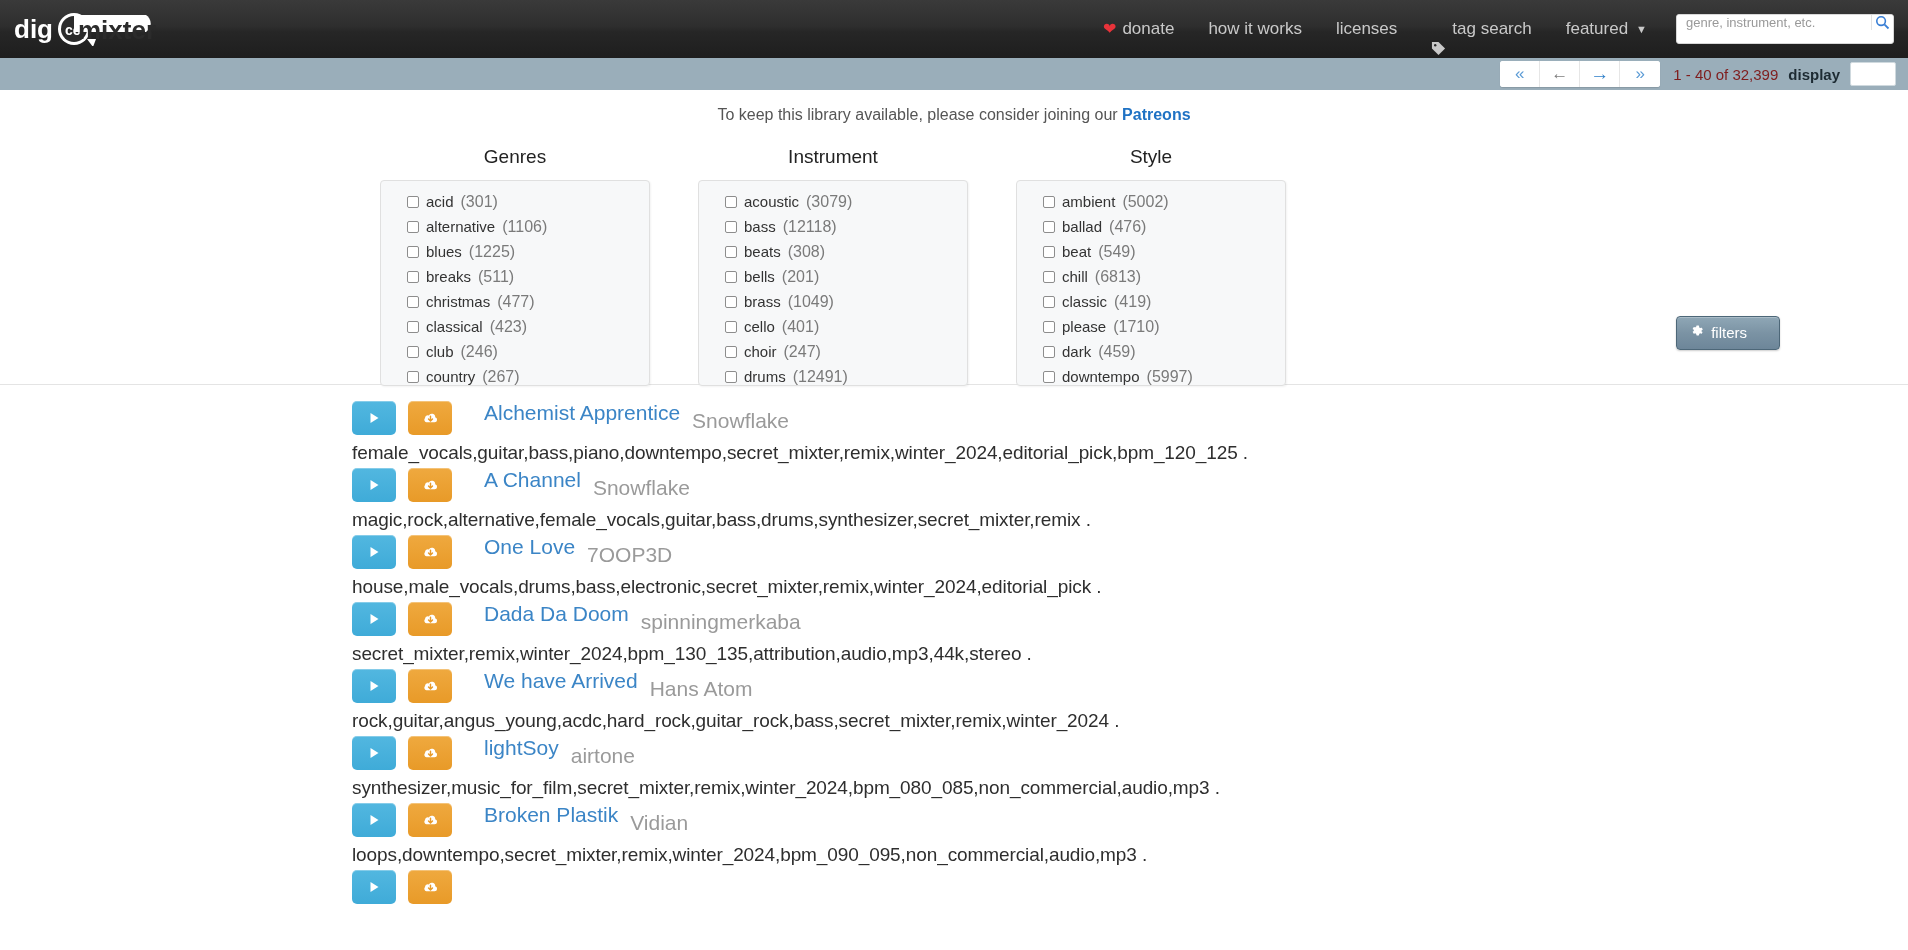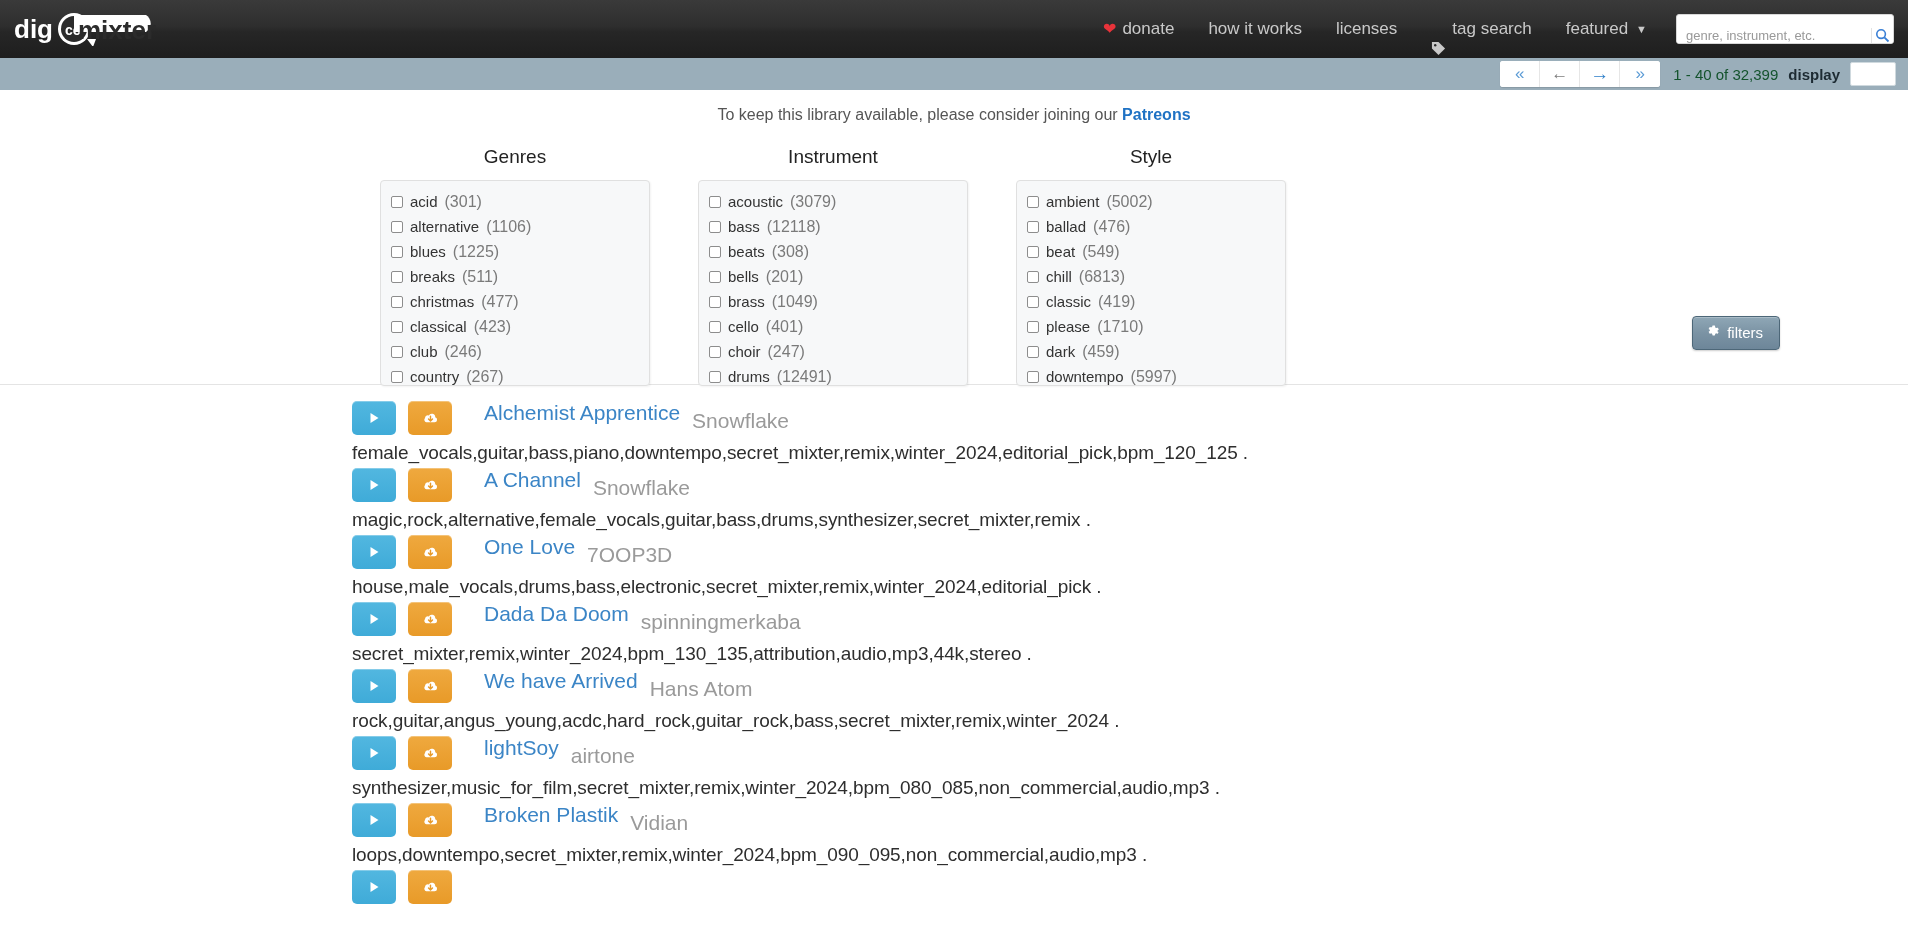--- a/index.html
+++ b/index.html
@@ -33,21 +33,21 @@
     white-space: nowrap;
     display: flex; align-items: center; gap: 6px;
     cursor: pointer;
     text-decoration: none;
   }
   .heart-icon { color: #e8333a; font-size: 16px; line-height: 1; }
   .tag-icon { display:inline-block; width: 15px; height: 15px; }
   .caret { font-size: 11px; margin-left: 2px; }
 
   .searchwrap {
-    display: flex; align-items: flex-end;
+    display: flex; align-items: flex-start;
     background: #fff;
     border: 1px solid #d8d8d8;
     border-radius: 3px;
     height: 30px;
     width: 218px;
     margin-left: 12px;
     overflow: hidden;
   }
   .searchwrap input {
     border: 0; outline: 0;
@@ -96,21 +96,21 @@
     background: #fff;
   }
   .pager-btn:last-child { border-right: 0; }
   .pager-btn.dim { color: #7d7d7d; }
   .pager-btn.arrow { color: #2e7fc9; font-size: 19px; }
   .pager-info {
     font-size: 15px; color: #2b3e47;
     display: flex; align-items: center; gap: 10px;
     padding-right: 12px;
   }
-  .pager-info .count { color: #14532d; }
+  .pager-info .count { color: #7f1d1d; }
   .pager-info .display-label { font-weight: bold; color: #1d2b33; }
   .display-box {
     width: 46px; height: 24px;
     background: #fff;
     border: 1px solid #cfd9de;
     border-radius: 2px;
   }
 
   
   .filterzone {
@@ -140,21 +140,21 @@
     text-align: center;
     font-size: 19px;
     color: #222;
     margin-bottom: 12px;
     font-weight: normal;
   }
   .col-box {
     border: 1px solid #e0e0e0;
     border-radius: 4px;
     background: #f7f8f9;
-    padding: 8px 10px 6px 10px;
+    padding: 8px 10px 6px 26px;
     height: 206px;
     overflow: hidden;
     box-shadow: 1px 1px 2px rgba(0,0,0,.05);
   }
   .fopt {
     display: flex; align-items: center;
     gap: 7px;
     height: 25px;
     font-size: 15px;
     color: #333;
@@ -171,21 +171,21 @@
 
   .filters-btn {
     position: absolute;
     right: 128px;
     top: 226px;
     background: linear-gradient(to bottom, #8fa7b6 0%, #7b93a4 50%, #6d8699 100%);
     border: 1px solid #4d6778;
     border-radius: 4px;
     color: #fff;
     font-size: 15px;
-    padding: 7px 16px 8px 13px;
+    padding: 7px 32px 8px 13px;
     display: flex; align-items: center; gap: 7px;
     cursor: pointer;
     box-shadow: 0 1px 2px rgba(0,0,0,.2), inset 0 1px 0 rgba(255,255,255,.25);
   }
 
   
   .tracklist {
     padding-top: 16px;
     padding-left: 352px;
     padding-right: 40px;

